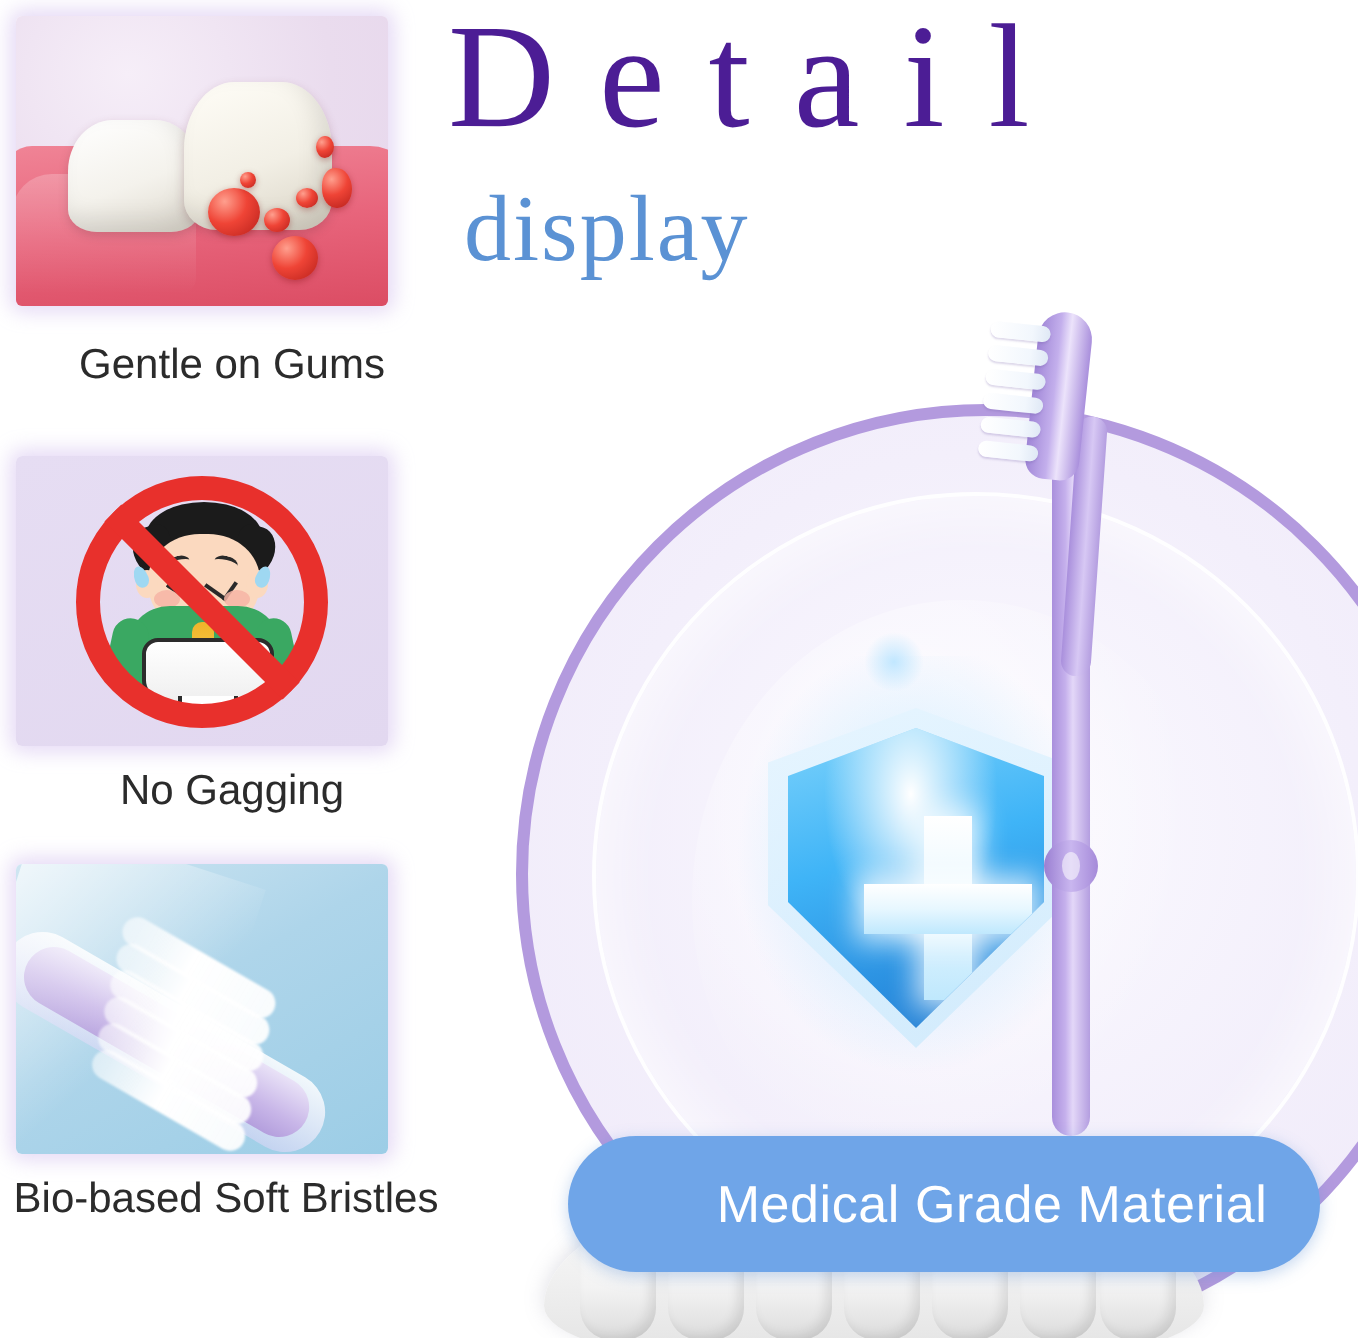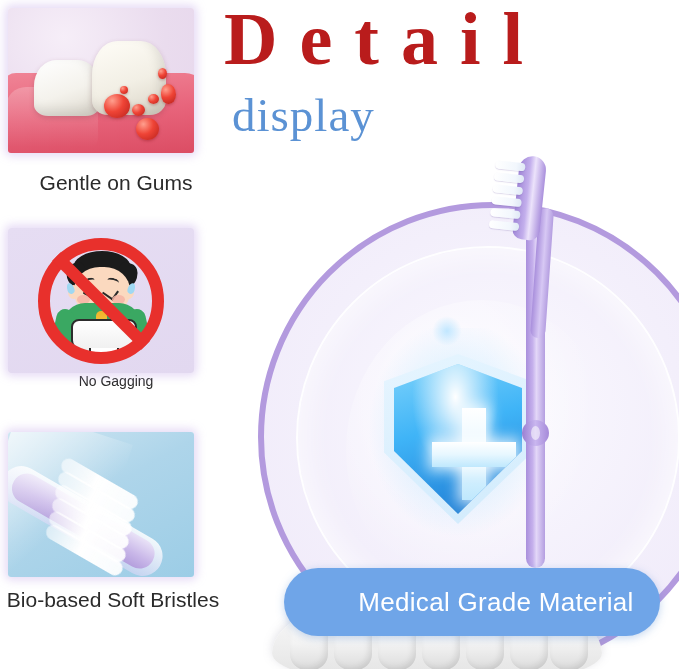--- a/index.html
+++ b/index.html
@@ -7,22 +7,22 @@
     width:679px;height:669px;background:#ffffff;
     font-family:"Liberation Sans", sans-serif;
     overflow:hidden;position:relative;
   }
   #root{position:absolute;inset:0;overflow:hidden;background:#fff;}
 
   
   .title-block{position:absolute;left:218px;top:2px;width:420px;height:148px;}
   .title-main{
     font-family:"Liberation Serif", serif;
-    font-size:74px;line-height:74px;color:#b91c1c;
-    letter-spacing:22px;font-weight:700;white-space:nowrap;
+    font-size:74px;line-height:74px;color:#4c1d95;
+    letter-spacing:22px;font-weight:400;white-space:nowrap;
     position:absolute;left:6px;top:0px;
   }
   .title-sub{
     font-family:"Liberation Serif", serif;
     font-size:47px;line-height:47px;color:#5b92d4;
     letter-spacing:1px;font-weight:400;white-space:nowrap;
     position:absolute;left:14px;top:90px;
   }
 
   
@@ -320,21 +320,21 @@
         <div class="sweat s2"></div>
         <div class="body"></div>
         <div class="arm l"></div>
         <div class="arm r"></div>
         <div class="vomit"></div>
         <div class="bowl"></div>
         <div class="base"></div>
       </div>
       <div class="ban"></div>
     </div>
-    <div class="fcap" style="margin-top:0;font-size:14px;">
+    <div class="fcap" style="margin-top:11px;font-size:21px;">
       <div>No Gagging</div>
     </div>
   </div>
 
   <div class="feature f3">
     <div class="fimg">
       <div class="brushwrap">
         <div class="handle2"></div>
         <div class="handle"></div>
         <div class="bristles">

